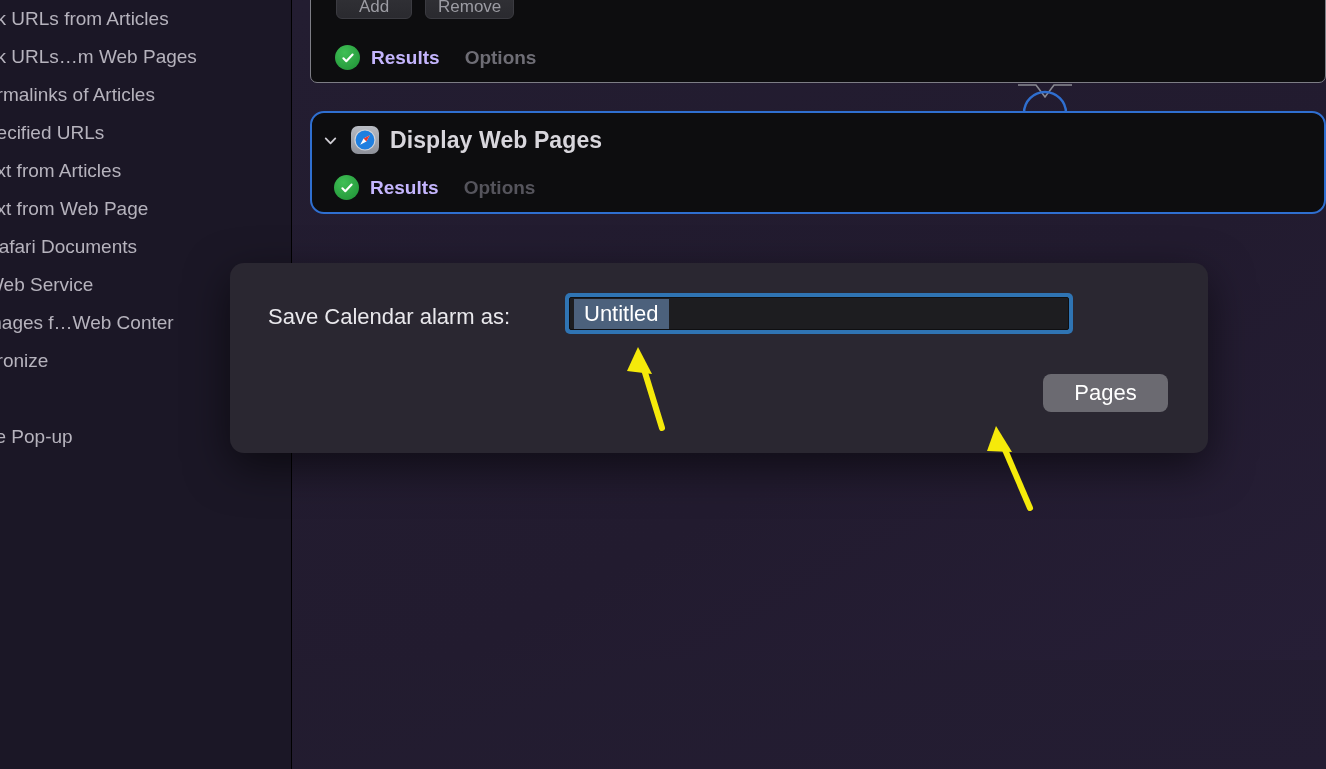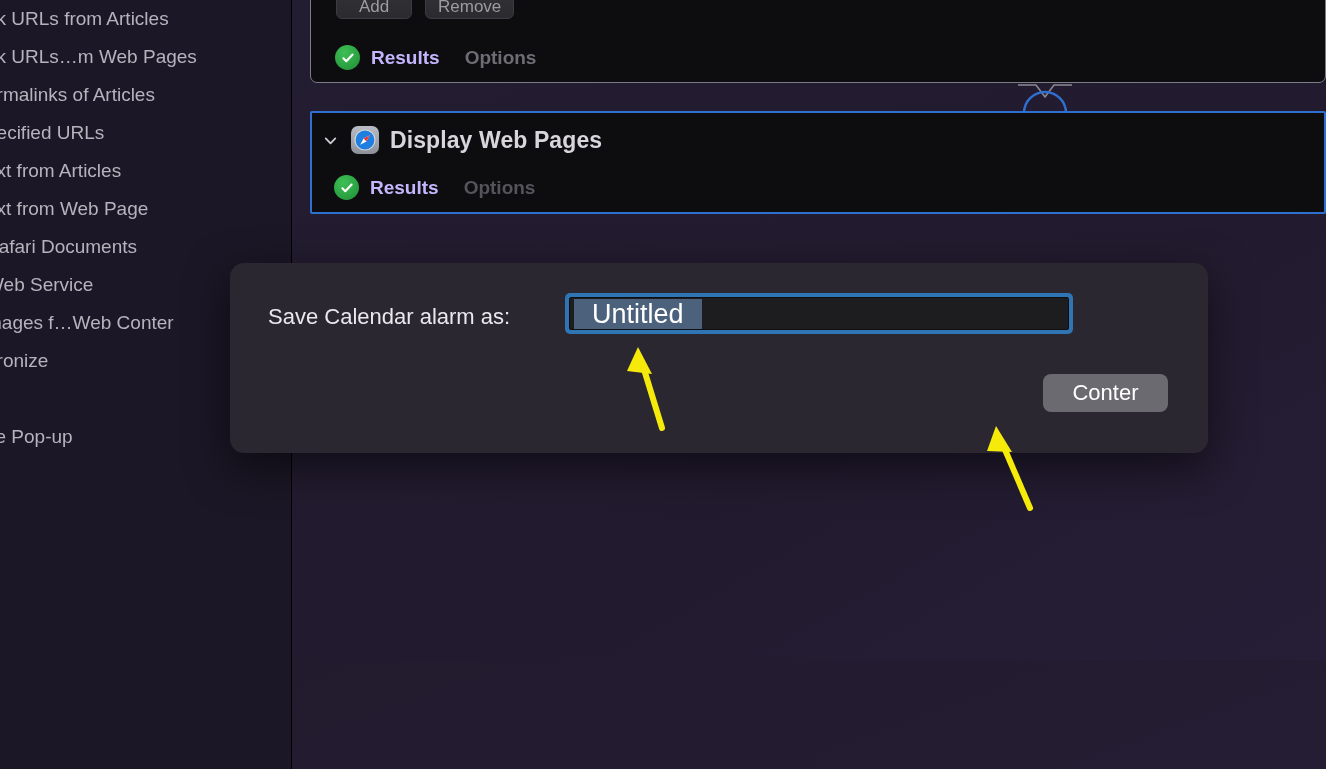--- a/index.html
+++ b/index.html
@@ -102,21 +102,21 @@
   }
 
   
   #action-block-display-web-pages {
     position: absolute;
     left: 18px; top: 111px;
     width: 1016px;
     height: 103px;
     background: #0d0d0f;
     border: 2px solid #2f6fd0;
-    border-radius: 2px;
+    border-radius: 14px;
   }
   #display-header-row {
     position: absolute;
     left: 8px; top: 13px;
     display: flex;
     align-items: center;
     gap: 11px;
   }
   #display-status-row {
     position: absolute;
@@ -191,23 +191,23 @@
     border: 1px solid #0f0f11;
     border-radius: 2px;
     display: flex;
     align-items: center;
     padding-left: 4px;
     overflow: hidden;
   }
   #name-input-value {
     background: #4c617c;
     color: #ffffff;
-    font-size: 27px;
+    font-size: 22px;
     line-height: 28px;
-    padding: 1px 18px;
+    padding: 1px 10px;
     white-space: nowrap;
   }
   #dialog-button-row {
     position: absolute;
     right: 40px; top: 111px;
     display: flex;
     gap: 18px;
     align-items: center;
   }
   .dlg-btn {
@@ -333,21 +333,21 @@
   <div id="save-dialog">
     <div id="dialog-prompt-label">Save Calendar alarm as:</div>
 
     <div id="name-field-wrapper">
       <div id="name-input">
         <span id="name-input-value" placeholder="Untitled">Untitled</span>
       </div>
     </div>
 
     <div id="dialog-button-row">
-      <div class="dlg-btn" id="cancel-button">Conter</div>
+      <div class="dlg-btn" id="cancel-button">Pages</div>
     </div>
   </div>
 
   <svg id="annotation-layer" viewBox="0 0 1326 769">
     <g>
       <line x1="662" y1="428" x2="643" y2="366" stroke="#f5ea0a" stroke-width="6" stroke-linecap="round"></line>
       <polygon points="638,347 652,374 627,371" fill="#f5ea0a"></polygon>
     </g>
     <g>
       <line x1="1030" y1="508" x2="1003" y2="445" stroke="#f5ea0a" stroke-width="6" stroke-linecap="round"></line>

